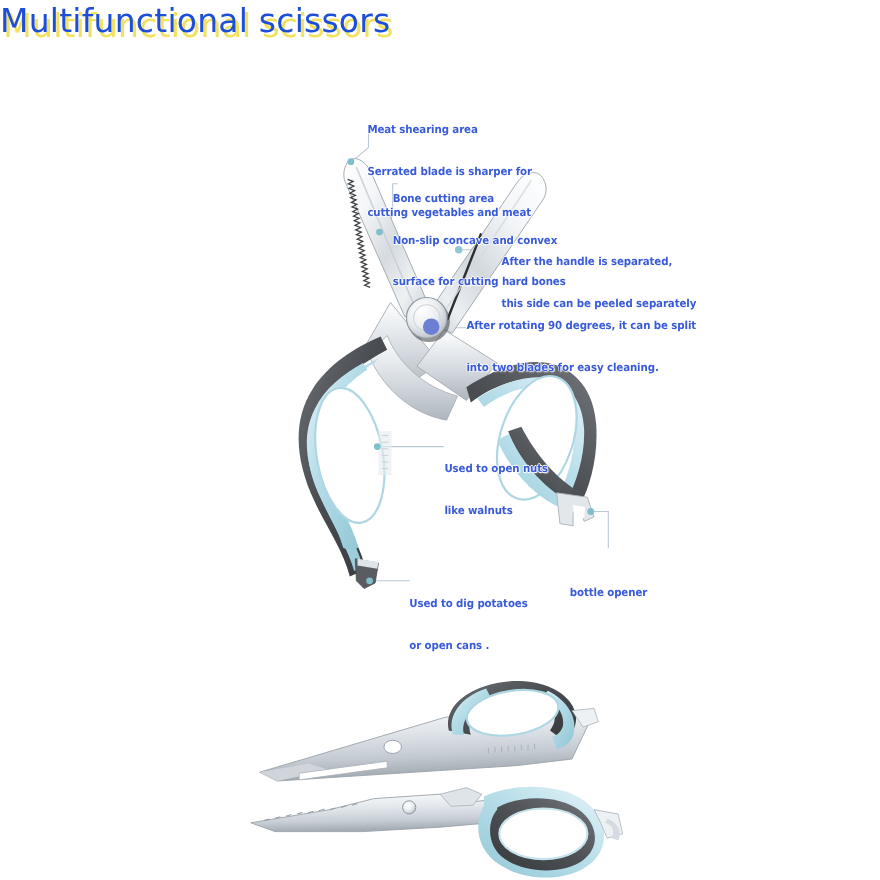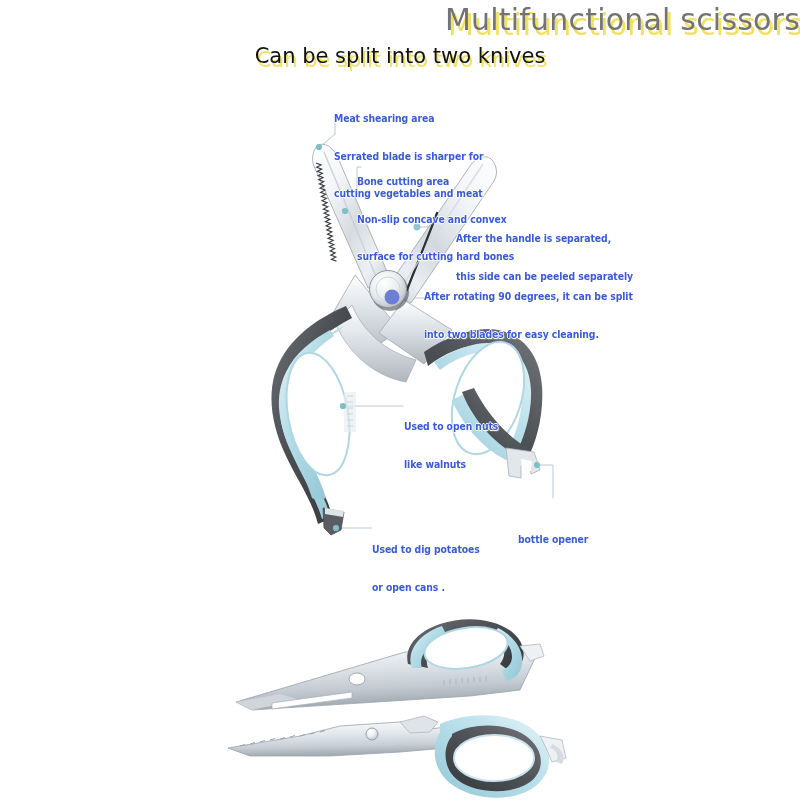--- a/index.html
+++ b/index.html
@@ -18,25 +18,25 @@
     background: #ffffff;
     overflow: hidden;
   }
 
   
   .hero-title {
     position: absolute;
     left: 0;
     top: 2px;
     width: 800px;
-    text-align: right;
+    text-align: left;
     font-family: "DejaVu Sans", sans-serif;
     font-size: 30px;
     font-weight: 400;
-    color: #737373;
+    color: #1d4ed8;
     letter-spacing: 0.2px;
     text-shadow: 3px 5px 0 #f2e15e;
     white-space: nowrap;
   }
   .hero-sub {
     position: absolute;
     left: 0;
     top: 44px;
     width: 800px;
     text-align: center;
@@ -87,21 +87,20 @@
     pointer-events: none;
   }
 </style>
 </head>
 <body>
 
 <div id="page">
 
   <div class="hero-title">Multifunctional scissors</div>
 
-  <div class="hero-sub">Can be split into two knives</div>
 
 
   <svg class="art" viewBox="0 0 800 800">
     <defs>
       <linearGradient id="steelA" x1="0" y1="0" x2="1" y2="1">
         <stop offset="0%" stop-color="#ffffff"></stop>
         <stop offset="28%" stop-color="#f4f6f8"></stop>
         <stop offset="55%" stop-color="#d6dbe0"></stop>
         <stop offset="78%" stop-color="#eef1f4"></stop>
         <stop offset="100%" stop-color="#c6ccd2"></stop>

